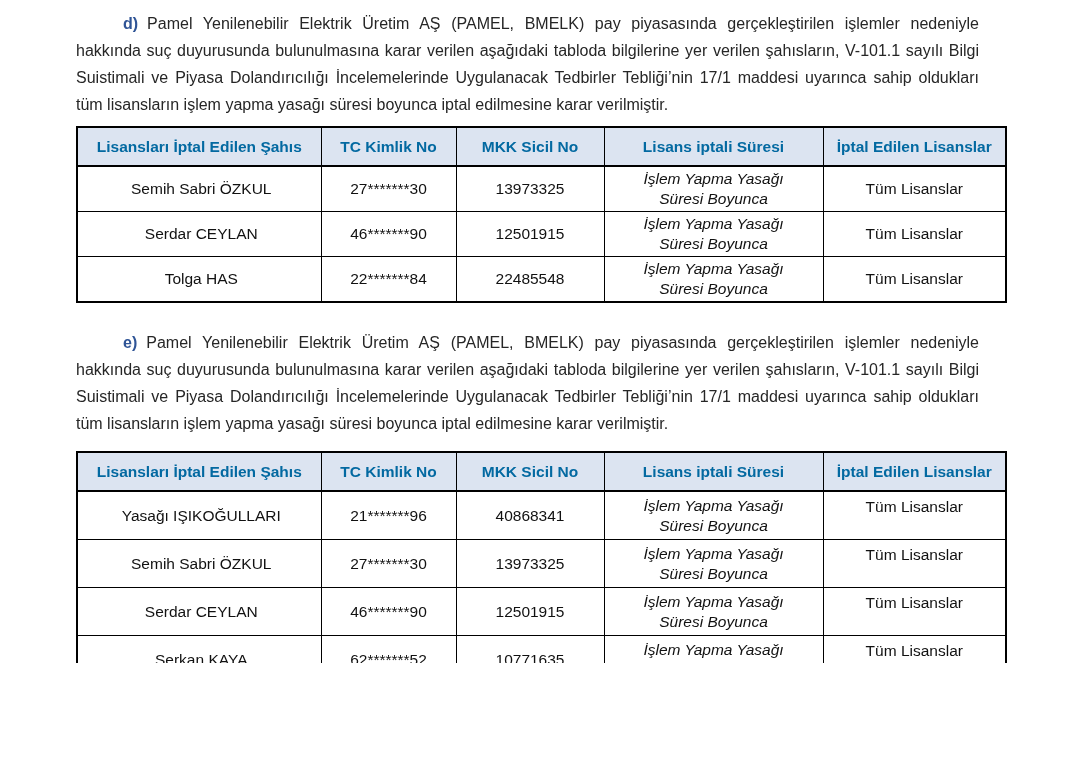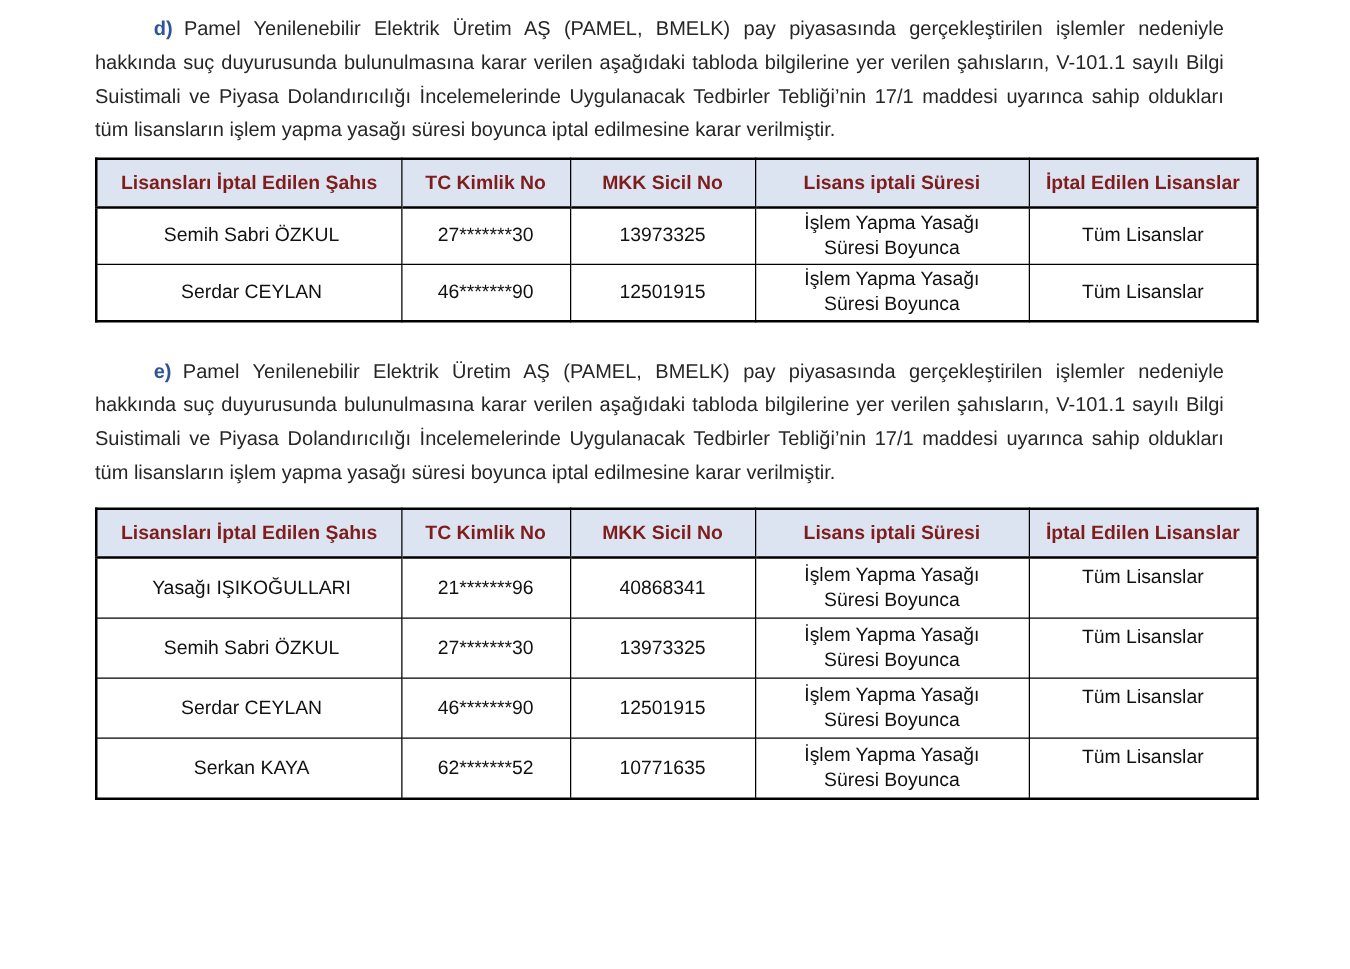--- a/index.html
+++ b/index.html
@@ -42,38 +42,39 @@
   }
   .doc-table th {
     background: var(--header-bg, #DCE4F1);
     border: 1px solid #000;
     border-bottom: 2px solid #000;
     font-size: 15.5px;
     font-weight: bold;
     height: 33px;
     text-align: center;
     padding: 2px 4px;
-    color: #7f1d1d;
+    color: #0369a1;
   }
   .doc-table td {
     border: 1px solid #000;
     font-size: 15.5px;
     height: 40px;
     padding: 2px 8px;
     vertical-align: middle;
     color: #111;
     line-height: 20px;
   }
   td.cell-left   { text-align: center; padding-left: 12px; }
   td.cell-center { text-align: center; }
   td.cell-top    { vertical-align: top; padding-top: 5px; }
   td.cell-duration span {
     display: inline-block;
     max-width: 175px;
     line-height: 20px;
+    font-style: italic;
   }
   .t-first  { margin-top: 8px; }
   .t-second { margin-top: 14px; }
   .para-e { margin-top: 26px; }
   .para-f { margin-top: 30px; }
 </style>
 </head>
 <body>
 
 <div class="page">
@@ -102,20 +103,27 @@
         <td class="cell-left">Semih Sabri ÖZKUL</td>
         <td class="cell-center">27*******30</td>
         <td class="cell-center">13973325</td>
         <td class="cell-center cell-duration"><span>İşlem Yapma Yasağı Süresi Boyunca</span></td>
         <td class="cell-center">Tüm Lisanslar</td>
       </tr>
       <tr>
         <td class="cell-left">Serdar CEYLAN</td>
         <td class="cell-center">46*******90</td>
         <td class="cell-center">12501915</td>
+        <td class="cell-center cell-duration"><span>İşlem Yapma Yasağı Süresi Boyunca</span></td>
+        <td class="cell-center">Tüm Lisanslar</td>
+      </tr>
+      <tr>
+        <td class="cell-left">Tolga HAS</td>
+        <td class="cell-center">22*******84</td>
+        <td class="cell-center">22485548</td>
         <td class="cell-center cell-duration"><span>İşlem Yapma Yasağı Süresi Boyunca</span></td>
         <td class="cell-center">Tüm Lisanslar</td>
       </tr>
     </tbody>
   </table>
 
   <p class="para para-e"><span class="plabel">e)</span><span>Pamel Yenilenebilir Elektrik Üretim AŞ (PAMEL, BMELK) pay piyasasında gerçekleştirilen işlemler nedeniyle hakkında suç duyurusunda bulunulmasına karar verilen aşağıdaki tabloda bilgilerine yer verilen şahısların, V-101.1 sayılı Bilgi Suistimali ve Piyasa Dolandırıcılığı İncelemelerinde Uygulanacak Tedbirler Tebliği’nin 17/1 maddesi uyarınca sahip oldukları tüm lisansların işlem yapma yasağı süresi boyunca iptal edilmesine karar verilmiştir.</span></p>
 
   <table class="doc-table t-second">
     <colgroup>

